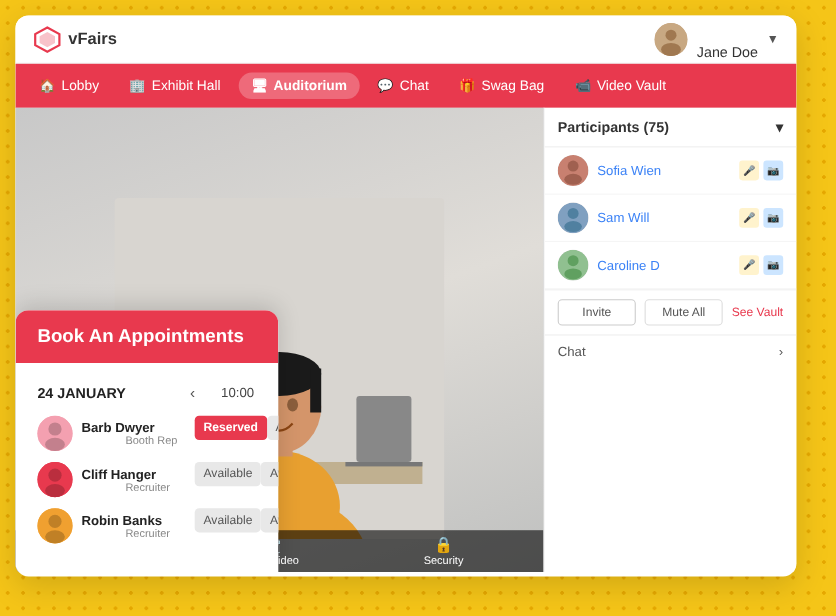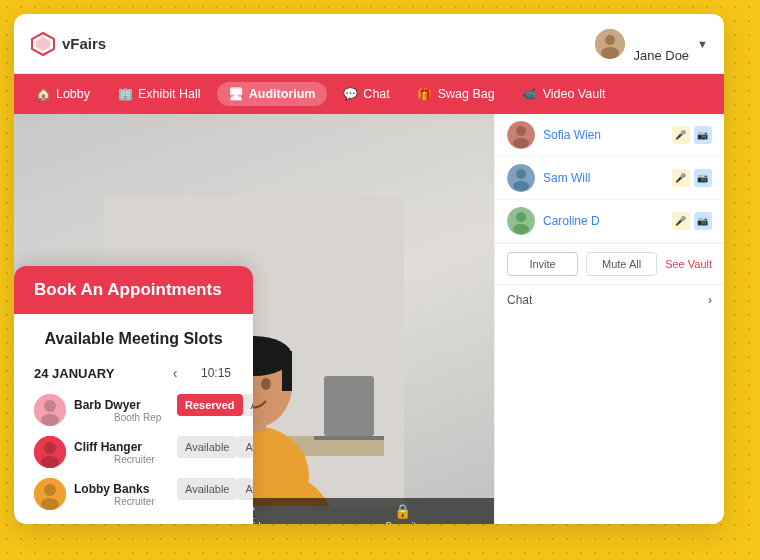--- a/index.html
+++ b/index.html
@@ -33,21 +33,21 @@
       height: 510px;
       background: #fff;
       border-radius: 12px;
       box-shadow: 0 8px 30px rgba(0,0,0,0.15);
       overflow: hidden;
       z-index: 1;
     }
 
     
     .top-bar {
-      height: 60px;
+      height: 44px;
       background: #fff;
       display: flex;
       align-items: center;
       padding: 0 16px;
       border-bottom: 1px solid #eee;
     }
 
     .logo {
       display: flex;
       align-items: center;
@@ -539,28 +539,27 @@
           <span class="video-ctrl-icon">🔒</span>
           <span>Security</span>
         </div>
       </div>
 
       <div class="booking-modal">
         <div class="booking-header">
           <span class="booking-title">Book An Appointments</span>
         </div>
         <div class="booking-body">
-          <div class="meeting-slots-title">Available Meeting Slots</div>
 
           <div class="slots-header-row">
             <div class="date-col">24 JANUARY</div>
             <div class="time-nav">
               <div class="nav-arrow">‹</div>
               <div class="time-slots-header">
-                <span class="time-slot-label">10:15</span>
+                <span class="time-slot-label">10:00</span>
                 <span class="time-slot-label">10:30</span>
 
               </div>
 
             </div>
           </div>
 
           <div id="person-rows">
               <div class="person-row">
     <div class="person-info">
@@ -603,35 +602,39 @@
               <div class="person-row">
     <div class="person-info">
       <div class="person-avatar-circle" style="background:#f0a030">
         <svg width="32" height="32" viewBox="0 0 32 32">
           <circle cx="16" cy="16" r="16" fill="#f0a030"></circle>
           <circle cx="16" cy="12" r="6" fill="#f0a030" filter="brightness(0.8)"></circle>
           <ellipse cx="16" cy="26" rx="9" ry="6" fill="#f0a030" filter="brightness(0.8)"></ellipse>
         </svg>
       </div>
       <div class="person-text">
-        <span class="person-name-text">Lobby Banks</span>
+        <span class="person-name-text">Robin Banks</span>
         <span class="person-role-text">Recruiter</span>
       </div>
     </div>
     <div class="slot-cells">
       <div class="slot-cell available">Available</div>
                   <div class="slot-cell available">Available</div>
     </div>
   </div>
             </div>
         </div>
       </div>
     </div>
 
     <div class="participants-panel">
+      <div class="participants-header">
+        <span>Participants (75)</span>
+        <span>▾</span>
+      </div>
 
       <div class="participant-row">
         <div class="participant-avatar">
           <svg width="28" height="28" viewBox="0 0 28 28">
               <circle cx="14" cy="14" r="14" fill="#c88070"></circle>
               <circle cx="14" cy="10" r="5" fill="#a06050"></circle>
               <ellipse cx="14" cy="22" rx="8" ry="5" fill="#a06050"></ellipse>
             </svg>
         </div>
         <span class="participant-name">Sofia Wien</span>

